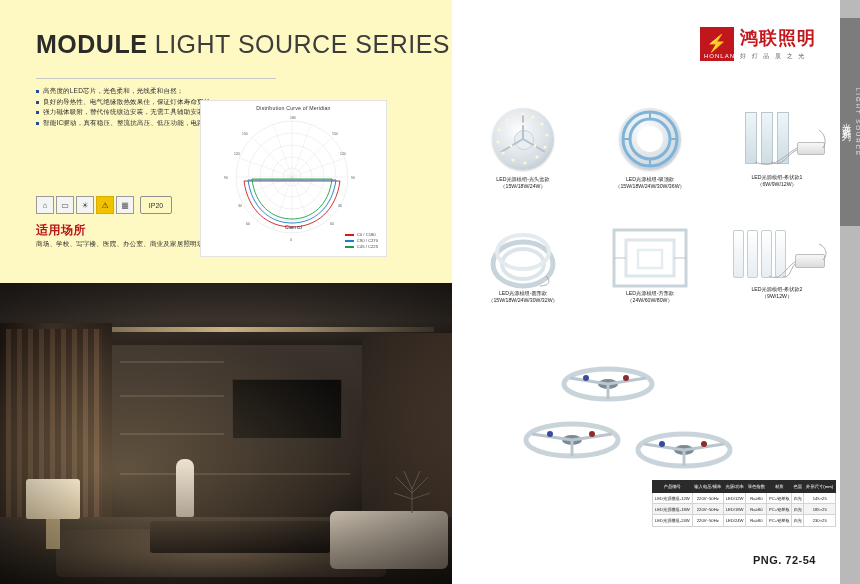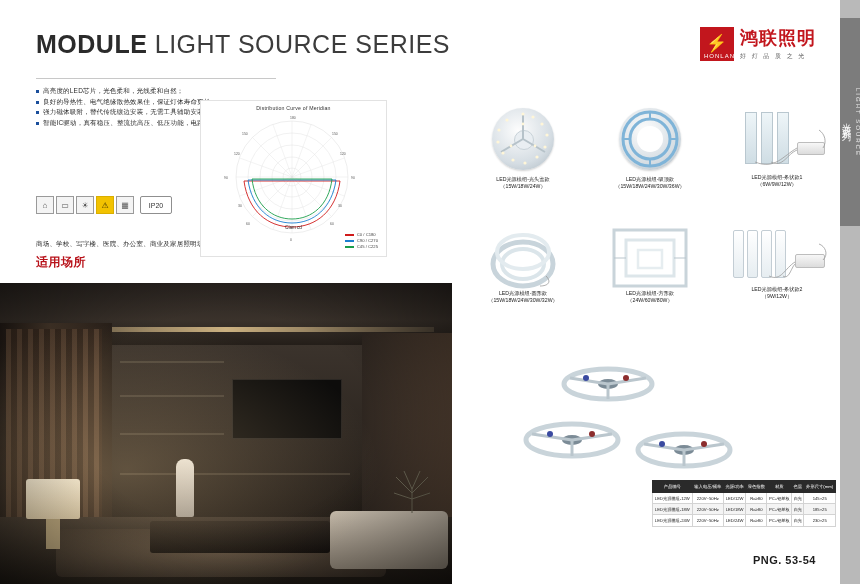--- a/index.html
+++ b/index.html
@@ -1,37 +1,37 @@
 <!DOCTYPE html>
 <html><head>
 <meta charset="utf-8">
 <style>
   html,body{margin:0;padding:0;background:#cfcfcf;}
   body{width:860px;height:584px;font-family:"Liberation Sans",sans-serif;overflow:hidden;}
-  .page{position:relative;width:832px;height:584px;background:#ffffff;}
+  .page{position:relative;width:832px;height:584px;background:#fef9c3;}
 
   
   .left{position:absolute;left:0;top:0;width:452px;height:584px;}
   .title-wrap{position:absolute;left:36px;top:30px;}
   .main-title{font-size:25px;letter-spacing:.5px;color:#2b2b2b;font-weight:bold;white-space:nowrap;}
   .main-title .thin{font-weight:normal;color:#3c3c3c;}
   .sub-title{margin-top:8px;font-size:13px;font-weight:bold;color:#1a1a1a;letter-spacing:.5px;}
   .rule{position:absolute;left:36px;top:78px;width:240px;height:1px;background:#c8c8c8;}
 
   .bullets{position:absolute;left:36px;top:86px;width:300px;}
   .bullets li{list-style:none;font-size:6.5px;color:#2a2a2a;line-height:10.5px;margin:0;padding:0 0 0 7px;position:relative;letter-spacing:.2px;}
   .bullets li:before{content:"";position:absolute;left:0;top:4px;width:3px;height:3px;background:#1b4f9c;}
   .bullets ul{margin:0;padding:0;}
 
   .icon-row{position:absolute;left:36px;top:196px;display:flex;gap:2px;align-items:center;}
   .pic-icon{width:16px;height:16px;border:1px solid #9a9a9a;background:#f4f4f4;display:flex;align-items:center;justify-content:center;font-size:8px;color:#555;}
   .pic-icon.y{background:#f2c200;border-color:#d9ae00;color:#3b2d00;}
   .ip{margin-left:4px;width:30px;height:16px;border:1px solid #8f8f8f;border-radius:2px;display:flex;align-items:center;justify-content:center;font-size:7px;color:#333;}
 
-  .scene-title{position:absolute;left:36px;top:222px;font-size:12px;font-weight:bold;color:#b8121a;letter-spacing:.5px;margin-top:32px;}
+  .scene-title{position:absolute;left:36px;top:222px;font-size:12px;font-weight:bold;color:#b8121a;letter-spacing:.5px;}
   .scene-text{position:absolute;left:36px;top:240px;width:280px;font-size:6.5px;color:#2b2b2b;letter-spacing:.2px;}
 
   
   .curvebox{position:absolute;left:200px;top:100px;width:185px;height:155px;background:#fff;border:1px solid #e2e2e2;}
   .curvebox .cap{text-align:center;font-size:5.2px;color:#333;padding-top:4px;letter-spacing:.2px;}
   .curvebox .legend{position:absolute;right:8px;bottom:6px;font-size:4.2px;color:#444;line-height:6px;text-align:left;}
   .curvebox .legend .sw{display:inline-block;width:9px;height:2px;margin-right:3px;vertical-align:middle;}
   .curvebox .cdlabel{position:absolute;left:50%;transform:translateX(-50%);bottom:26px;font-size:4.6px;color:#333;}
 
   
@@ -421,21 +421,21 @@
             <td>LED/24W</td>
             <td>Ra≥80</td>
             <td>PC+铝基板</td>
             <td>白光</td>
             <td>230×25</td>
           </tr>
         </tbody>
       </table>
     </div>
 
-    <div class="pno">PNG. 53-54</div>
+    <div class="pno">PNG. 72-54</div>
 
     <div class="tabwrap">
       <div class="tab">
         <div class="vtxt">光源系列</div>
         <div class="vtxt2">LIGHT SOURCE</div>
       </div>
     </div>
   </div>
 </div>
 

